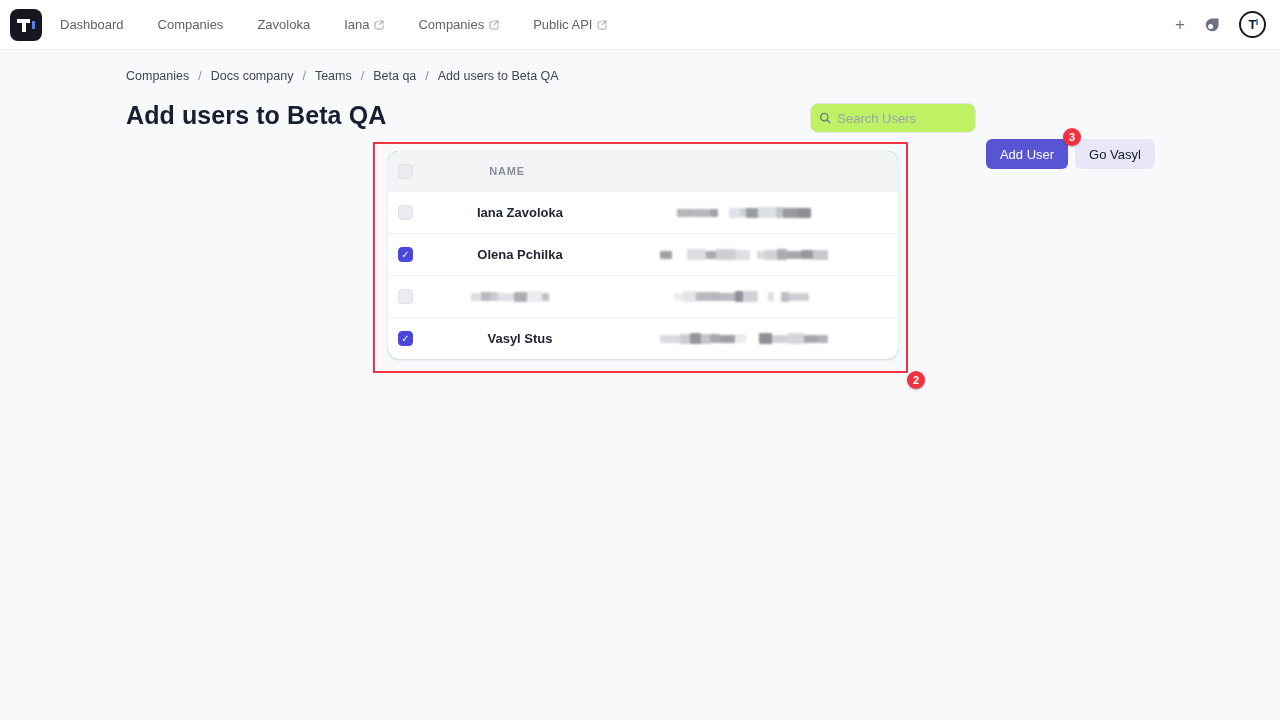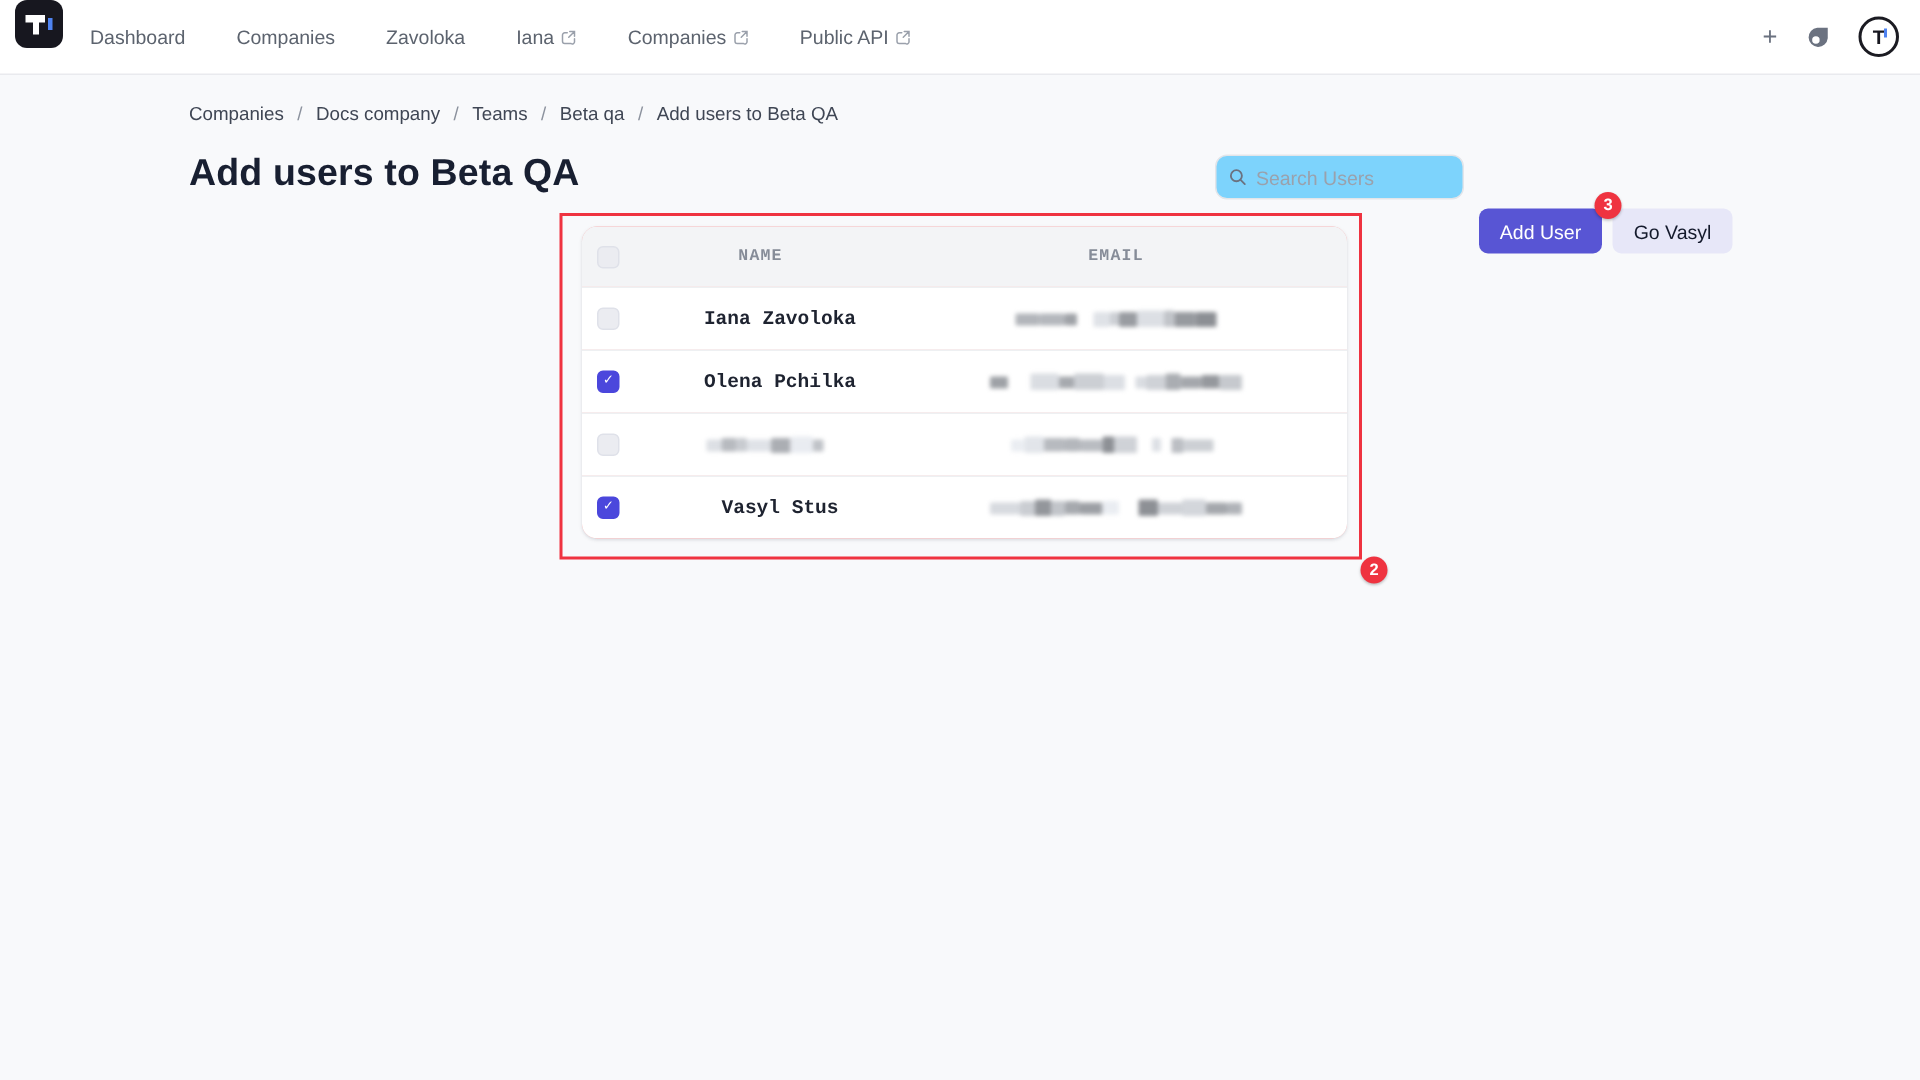--- a/index.html
+++ b/index.html
@@ -3,21 +3,21 @@
 <meta charset="utf-8">
 <style>
   * { margin:0; padding:0; box-sizing:border-box; }
   html,body { width:1280px; height:720px; overflow:hidden; }
   body { font-family:"Liberation Sans", sans-serif; background:#f8f9fb; position:relative; }
 
   
   .navbar {
     position:absolute; left:0; top:0; width:1280px; height:50px;
     background:#ffffff; border-bottom:1px solid #e9eaee;
-    display:flex; padding:0 14px 0 10px;
+    display:flex; align-items:center; padding:0 14px 0 10px;
   }
   .logo {
     width:32px; height:32px; background:#17171f; border-radius:8px;
     position:relative; flex:0 0 auto; cursor:pointer;
   }
   .logo .t-bar  { position:absolute; left:7px;  top:10px; width:13px; height:4.5px; background:#fff; }
   .logo .t-stem { position:absolute; left:11.5px; top:10px; width:4.5px; height:13px; background:#fff; }
   .logo .t-tick { position:absolute; left:22px; top:12px; width:3px; height:8px; background:#4f83f1; }
 
   .nav-items { display:flex; align-items:center; margin-left:18px; gap:34px; }
@@ -45,21 +45,21 @@
   .breadcrumb .sep { color:#8b919d; }
   .breadcrumb .crumb { cursor:pointer; }
   .page-title {
     position:absolute; left:126px; top:101px; font-size:25px; font-weight:700;
     color:#181f31; letter-spacing:.1px;
   }
 
   
   .search-box {
     position:absolute; left:810px; top:103px; width:166px; height:30px;
-    background:#7dd3fc; border:1px solid #e3e5e9; border-radius:8px;
+    background:#bef264; border:1px solid #e3e5e9; border-radius:8px;
     display:flex; align-items:center; padding:0 8px; gap:6px;
   }
   .search-box input {
     border:none; outline:none; width:100%; font-size:13px; color:#374151;
     font-family:"Liberation Sans", sans-serif; background:transparent;
   }
   .search-box input::placeholder { color:#9aa1ac; }
   .btn { position:absolute; top:103px; height:30px; border:none; border-radius:6px;
     font-size:13px; font-family:"Liberation Sans", sans-serif; cursor:pointer;margin-top:36px; }
   .btn-add { left:986px; width:82px; background:#5855d4; color:#ffffff; font-weight:500; }
@@ -75,24 +75,23 @@
     background:#ef3340; color:#fff; font-size:11px; font-weight:700;
     display:flex; align-items:center; justify-content:center;
     box-shadow:0 1px 2px rgba(0,0,0,.25);
   }
   .badge-2 { left:907px; top:371px; }
   .badge-3 { left:1063px; top:128px; }
 
   
   .table-card {
     position:absolute; left:388px; top:151px; width:510px;
-    background:#fca5a5; border-radius:10px;
+    background:#22c55e; border-radius:10px;
     box-shadow:0 1px 2px rgba(16,24,40,.05), 0 1px 3px rgba(16,24,40,.09);
     overflow:hidden;
-    font-family:Liberation Mono, monospace;
   }
   .t-header {
     height:40px; background:#f3f4f6; display:flex; align-items:center;
   }
   .t-row {
     height:42px; display:flex; align-items:center; border-top:1px solid #eef0f2; background:#fff;
   }
   .cell-cb { width:36px; padding-left:10px; display:flex; align-items:center; }
   .cell-name { width:166px; display:flex; justify-content:center; align-items:center; }
   .cell-email { flex:1; display:flex; justify-content:center; align-items:center; }
@@ -190,23 +189,20 @@
 <button class="btn btn-add">Add User</button>
 <button class="btn btn-back">Go Vasyl</button>
 
 <div class="table-card">
   <div class="t-header">
     <div class="cell-cb">
       <span class="cb"></span>
     </div>
     <div class="cell-name">
       <span class="th-label">Name</span>
-    </div>
-    <div class="cell-email">
-      <span class="th-label">Email</span>
     </div>
   </div>
   <div id="table-body">
       <div class="t-row">
         <div class="cell-cb">
           <span class="cb"></span>
         </div>
         <div class="cell-name">
           <span class="name-text">Iana Zavoloka</span>
         </div>

